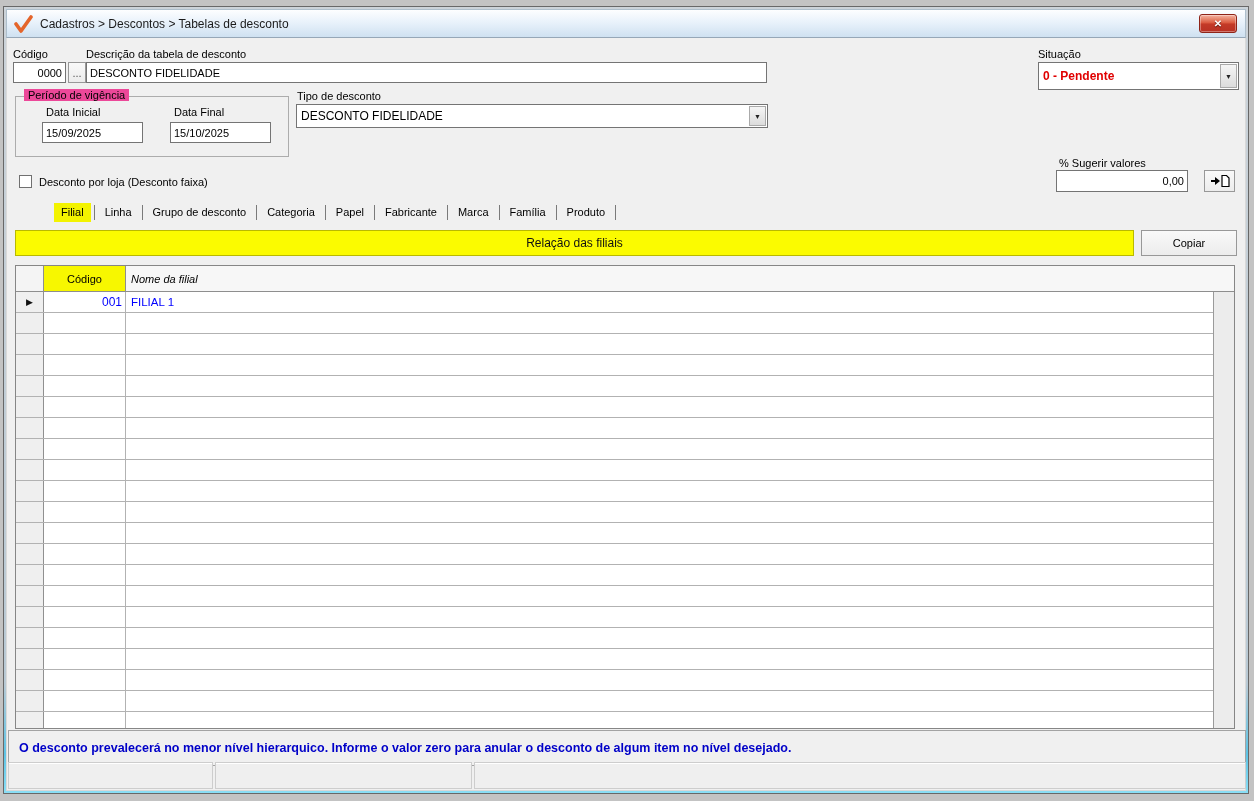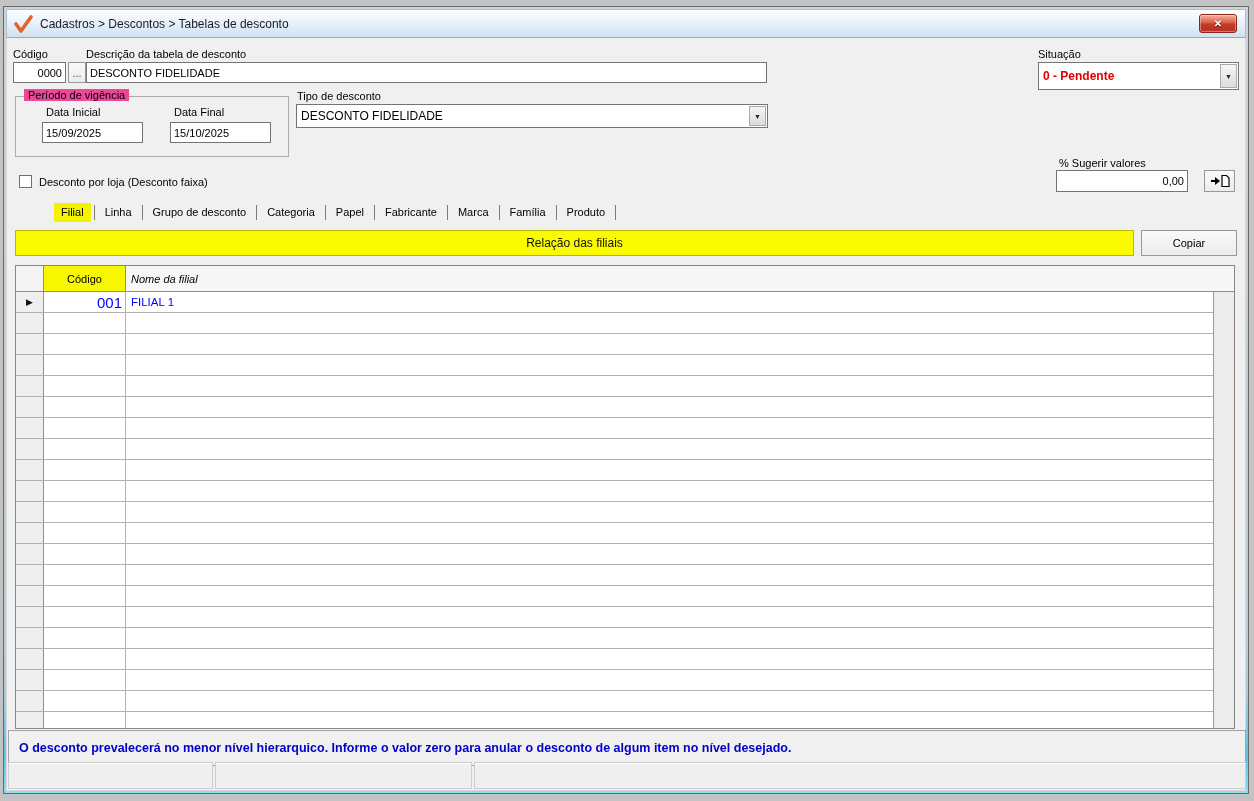--- a/index.html
+++ b/index.html
@@ -74,21 +74,21 @@
   }
   
   .grid { position:absolute; border:1px solid #868686; background:#fff; overflow:hidden; }
   .grid-header { position:absolute; left:0; right:0; top:0; height:26px; display:flex; background:#f7f7f7; border-bottom:1px solid #8e8e8e; }
   .h-ind { width:28px; border-right:1px solid #8e8e8e; background:#f4f4f4; }
   .h-cod { width:82px; border-right:1px solid #8e8e8e; background:#f7f700; display:flex; align-items:center; justify-content:center; }
   .h-nom { flex:1; display:flex; align-items:center; padding-left:5px; background:#f7f7f7;font-style:italic; }
   .grid-body { position:absolute; left:0; top:26px; right:21px; bottom:0; overflow:hidden; }
   .grid-row { display:flex; height:21px; background:#fff; border-bottom:1px solid #b2b2b2; cursor:pointer; }
   .c-ind { width:28px; background:#efefef; border-right:1px solid #909090; display:flex; align-items:center; justify-content:center; font-size:9px; color:#101010; }
-  .c-cod { width:82px; border-right:1px solid #b2b2b2; display:flex; align-items:center; justify-content:flex-end; padding-right:3px; color:#0000ff; font-size:15px; }
+  .c-cod { width:82px; border-right:1px solid #b2b2b2; display:flex; align-items:center; justify-content:flex-end; padding-right:3px; color:#0000ff; font-size:12px; }
   .c-nom { flex:1; display:flex; align-items:center; padding-left:5px; color:#0000ff; font-size:11.5px; }
   .vscroll { position:absolute; top:26px; right:0; bottom:0; width:21px; background:#ececec; border-left:1px solid #9a9a9a; cursor:pointer; }
   
   .msgbar {
     position:absolute; border:1px solid #a3a3a3; background:#f0f0f0;
     display:flex; align-items:center; padding-left:10px;
     color:#0000c8; font-weight:bold; font-size:12.5px;
   }
   .statusbar { position:absolute; display:flex; gap:2px; }
   .status-panel { background:#efefef; border:1px solid #cdcdcd; box-shadow:inset 0 1px 0 #fff; height:100%; }

